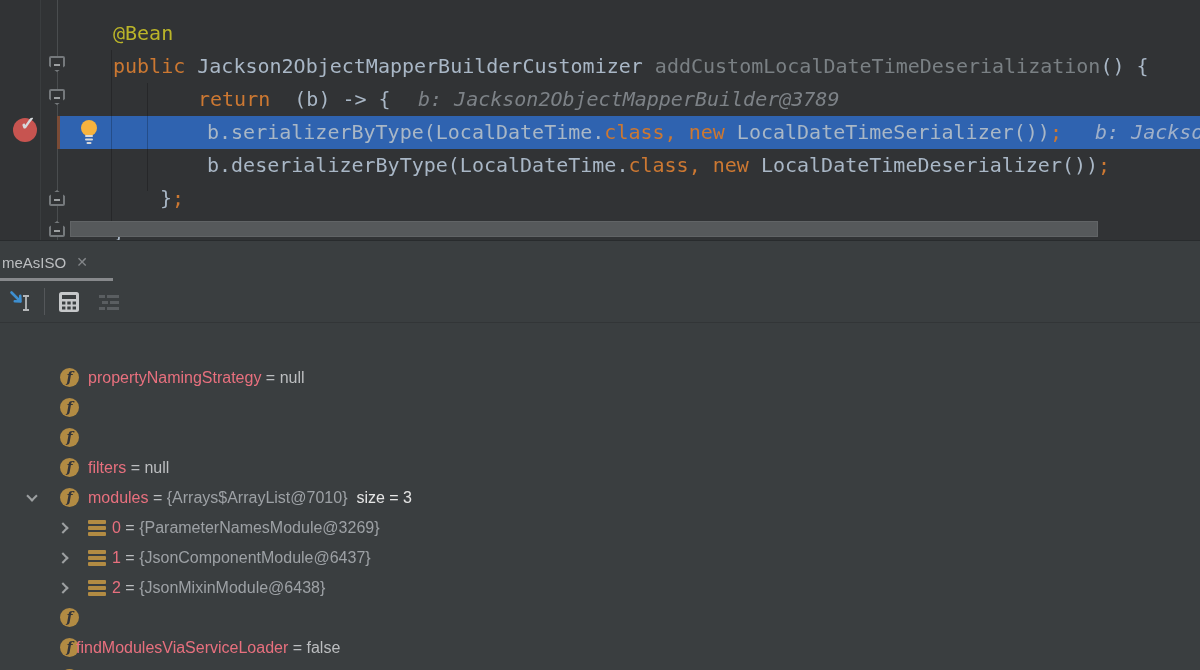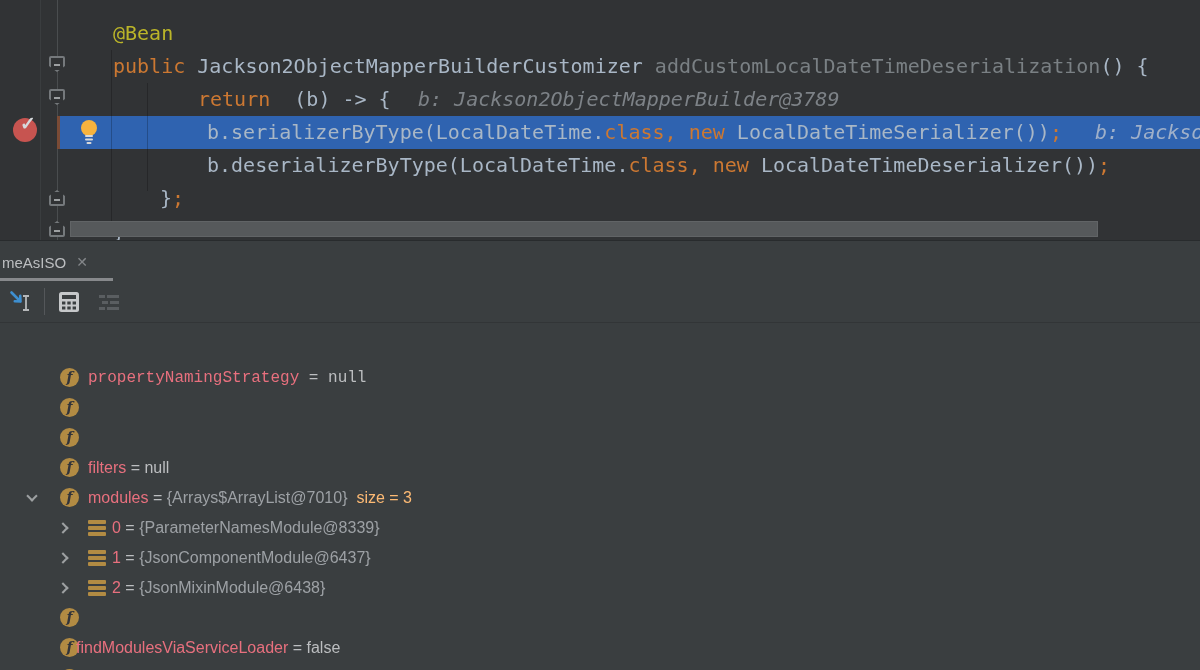--- a/index.html
+++ b/index.html
@@ -61,21 +61,21 @@
   .chev { position:absolute; top:11px; width:8px; height:8px; border-right:2px solid #9DA0A2; border-bottom:2px solid #9DA0A2; }
   .chev-down  { transform:rotate(45deg); top:9px; }
   .chev-right { transform:rotate(-45deg); }
   .icon-field { position:absolute; top:5px; width:19px; height:19px; border-radius:50%; background:#B28B43; color:#32343A; font-size:14px; font-weight:bold; font-family:"DejaVu Serif", serif; font-style:italic; text-align:center; line-height:19px; }
   .icon-array { position:absolute; top:7px; width:18px; height:16px; display:flex; flex-direction:column; justify-content:space-between; }
   .icon-array i { display:block; height:4px; background:#B28B43; border-radius:1px; }
   .v-name { color:#E8707E; }
   .v-eq { color:#BCBEC0; }
   .v-val { color:#BCBEC0; }
   .v-ref { color:#9DA1A5; }
-  .v-extra { color:#fdba74; }
+  .v-extra { color:#e5e5e5; }
   .row-text { position:absolute; top:0; }
 </style>
 </head>
 <body>
 
 <div class="screen">
 
   <div class="editor">
     <div class="gutter-line2"></div>
     <div class="gutter-line"></div>
@@ -156,26 +156,26 @@
           <rect x="6" y="12" width="6" height="3" fill="#5A5E61"></rect>
             <rect x="14" y="12" width="9" height="3" fill="#5A5E61"></rect>
           <rect x="3" y="18" width="6" height="3" fill="#5A5E61"></rect>
             <rect x="11" y="18" width="12" height="3" fill="#5A5E61"></rect>
         </svg>
       </div>
     </div>
 
 
     <div class="tree">
-        <div class="tree-row" style="top: 0px;"><span class="icon-field" style="left: 60px;">f</span><span class="row-text" style="left: 88px; font-family: Liberation Mono, monospace;"><span class="v-name">propertyNamingStrategy</span><span class="v-eq"> = </span><span class="v-val">null</span></span></div>
+        <div class="tree-row" style="top: 0px;"><span class="icon-field" style="left: 60px;">f</span><span class="row-text" style="left: 88px;"><span class="v-name">propertyNamingStrategy</span><span class="v-eq"> = </span><span class="v-val">null</span></span></div>
         <div class="tree-row" style="top: 30px;"><span class="icon-field" style="left: 60px;">f</span></div>
         <div class="tree-row" style="top: 60px;"><span class="icon-field" style="left: 60px;">f</span></div>
         <div class="tree-row" style="top: 90px;"><span class="icon-field" style="left: 60px;">f</span><span class="row-text" style="left: 88px;"><span class="v-name">filters</span><span class="v-eq"> = </span><span class="v-val">null</span></span></div>
         <div class="tree-row" style="top: 120px;"><span class="chev chev-down" style="left: 28px;"></span><span class="icon-field" style="left: 60px;">f</span><span class="row-text" style="left: 88px;"><span class="v-name">modules</span><span class="v-eq"> = </span><span class="v-ref">{Arrays$ArrayList@7010}</span><span class="v-extra">  size = 3</span></span></div>
-        <div class="tree-row" style="top: 150px;"><span class="chev chev-right" style="left: 59px;"></span><span class="icon-array" style="left: 88px;"><i></i><i></i><i></i></span><span class="row-text" style="left: 112px;"><span class="v-name">0</span><span class="v-eq"> = </span><span class="v-ref">{ParameterNamesModule@8339}</span></span></div>
+        <div class="tree-row" style="top: 150px;"><span class="chev chev-right" style="left: 59px;"></span><span class="icon-array" style="left: 88px;"><i></i><i></i><i></i></span><span class="row-text" style="left: 112px;"><span class="v-name">0</span><span class="v-eq"> = </span><span class="v-ref">{ParameterNamesModule@3269}</span></span></div>
         <div class="tree-row" style="top: 180px;"><span class="chev chev-right" style="left: 59px;"></span><span class="icon-array" style="left: 88px;"><i></i><i></i><i></i></span><span class="row-text" style="left: 112px;"><span class="v-name">1</span><span class="v-eq"> = </span><span class="v-ref">{JsonComponentModule@6437}</span></span></div>
         <div class="tree-row" style="top: 210px;"><span class="chev chev-right" style="left: 59px;"></span><span class="icon-array" style="left: 88px;"><i></i><i></i><i></i></span><span class="row-text" style="left: 112px;"><span class="v-name">2</span><span class="v-eq"> = </span><span class="v-ref">{JsonMixinModule@6438}</span></span></div>
         <div class="tree-row" style="top: 240px;"><span class="icon-field" style="left: 60px;">f</span></div>
         <div class="tree-row" style="top: 270px;"><span class="icon-field" style="left: 60px;">f</span><span class="row-text" style="left: 76px;"><span class="v-name">findModulesViaServiceLoader</span><span class="v-eq"> = </span><span class="v-val">false</span></span></div>
         <div class="tree-row" style="top: 301px;"><span class="icon-field" style="left: 60px;">f</span></div>
       </div>
   </div>
 </div>
 
 </body></html>

